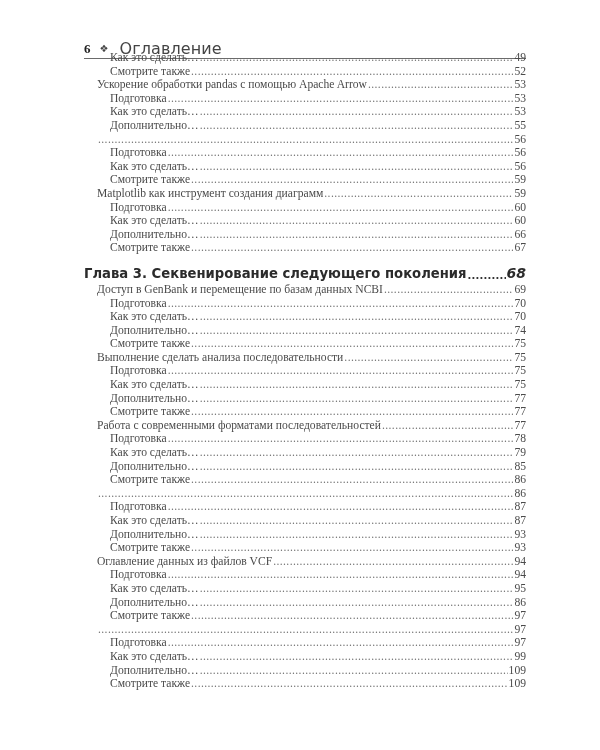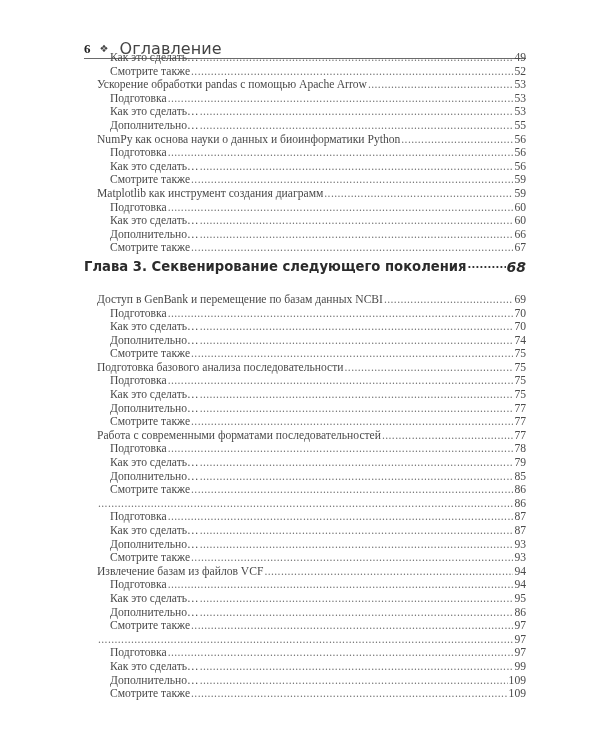--- a/index.html
+++ b/index.html
@@ -64,27 +64,27 @@
       color: #777;
       letter-spacing: 0.4px;
     }
     .toc-row .leader::after {
       content: "..................................................................................................................................................................................................................................................";
     }
     .toc-row .num { flex: 0 0 auto; }
     .toc-row.chapter {
       height: 22px;
       margin-top: 4px;
-      margin-bottom: 12px;
+      margin-bottom: 2px;
       padding-left: 0;
       font-family: "DejaVu Sans", sans-serif;
       font-weight: bold;
       font-size: 13.2px;
       color: #2b2b2b;
-      align-items: flex-start;
+      align-items: flex-end;
     }
     .toc-row.chapter .leader { color: #333; letter-spacing: 0.2px; font-size: 10px; }
     .toc-row.chapter .num { font-size: 14px; font-style: italic; }
   </style>
 </head>
 <body>
 
 <div class="page">
   <div class="running-head">
     <span class="pno">6</span>
@@ -117,21 +117,20 @@
         <span class="label">Как это сделать…</span>
         <span class="leader"></span>
         <span class="num">53</span>
       </div>
       <div class="toc-row l2">
         <span class="label">Дополнительно…</span>
         <span class="leader"></span>
         <span class="num">55</span>
       </div>
       <div class="toc-row l1">
-        <span class="label">NumPy как основа науки о данных и биоинформатики Python</span>
         <span class="leader"></span>
         <span class="num">56</span>
       </div>
       <div class="toc-row l2">
         <span class="label">Подготовка</span>
         <span class="leader"></span>
         <span class="num">56</span>
       </div>
       <div class="toc-row l2">
         <span class="label">Как это сделать…</span>
@@ -192,21 +191,21 @@
         <span class="label">Дополнительно…</span>
         <span class="leader"></span>
         <span class="num">74</span>
       </div>
       <div class="toc-row l2">
         <span class="label">Смотрите также</span>
         <span class="leader"></span>
         <span class="num">75</span>
       </div>
       <div class="toc-row l1">
-        <span class="label">Подготовка базового анализа последовательности</span>
+        <span class="label">Выполнение сделать анализа последовательности</span>
         <span class="leader"></span>
         <span class="num">75</span>
       </div>
       <div class="toc-row l2">
         <span class="label">Подготовка</span>
         <span class="leader"></span>
         <span class="num">75</span>
       </div>
       <div class="toc-row l2">
         <span class="label">Как это сделать…</span>
@@ -266,21 +265,21 @@
         <span class="label">Дополнительно…</span>
         <span class="leader"></span>
         <span class="num">93</span>
       </div>
       <div class="toc-row l2">
         <span class="label">Смотрите также</span>
         <span class="leader"></span>
         <span class="num">93</span>
       </div>
       <div class="toc-row l1">
-        <span class="label">Извлечение базам из файлов VCF</span>
+        <span class="label">Оглавление данных из файлов VCF</span>
         <span class="leader"></span>
         <span class="num">94</span>
       </div>
       <div class="toc-row l2">
         <span class="label">Подготовка</span>
         <span class="leader"></span>
         <span class="num">94</span>
       </div>
       <div class="toc-row l2">
         <span class="label">Как это сделать…</span>

